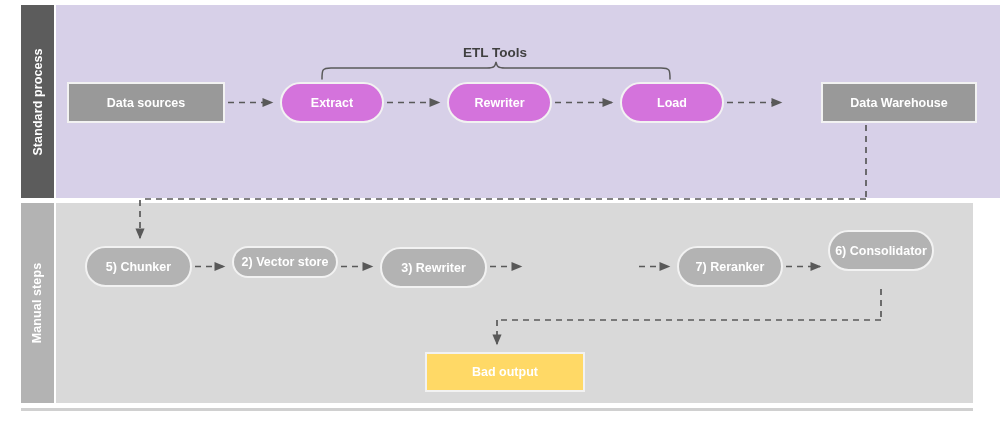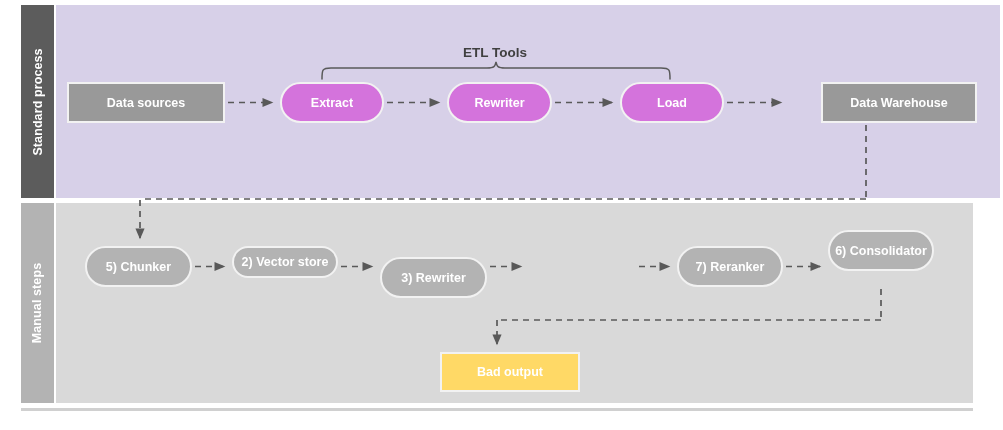--- a/index.html
+++ b/index.html
@@ -171,27 +171,27 @@
   <div class="node rect grey" style="left:789px; top:82px; width:156px; height:41px;margin-left:32px;">
     <span>Data Warehouse</span>
   </div>
 
   <div class="node pill grey-soft" style="left:85px;  top:246px; width:107px; height:41px;">
     <span>5) Chunker</span>
   </div>
   <div class="node pill grey-soft" style="left:232px; top:246px; width:106px; height:32px;">
     <span>2) Vector store</span>
   </div>
-  <div class="node pill grey-soft" style="left:380px; top:257px; width:107px; height:41px;">
+  <div class="node pill grey-soft" style="left:380px; top:247px; width:107px; height:41px;">
     <span>3) Rewriter</span>
   </div>
   <div class="node pill grey-soft" style="left:677px; top:246px; width:106px; height:41px;">
     <span>7) Reranker</span>
   </div>
   <div class="node pill grey-soft" style="left:828px; top:230px; width:106px; height:41px;">
     <span>6) Consolidator</span>
   </div>
 
-  <div class="node rect amber" style="left:440px; top:352px; width:140px; height:40px;">
+  <div class="node rect amber" style="left:425px; top:352px; width:160px; height:40px;">
     <span>Bad output</span>
   </div>
 
 </div>
 
 </body></html>

